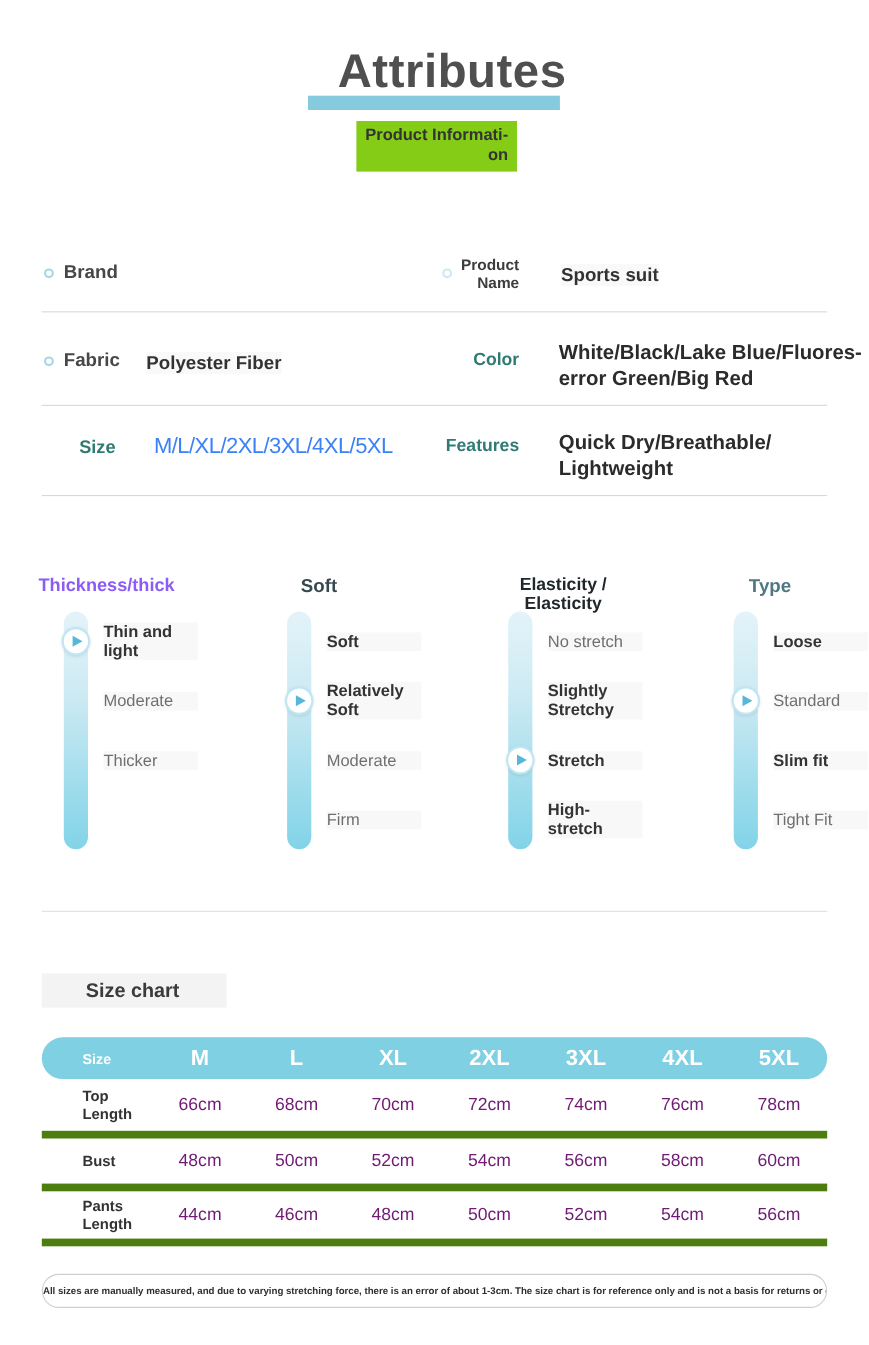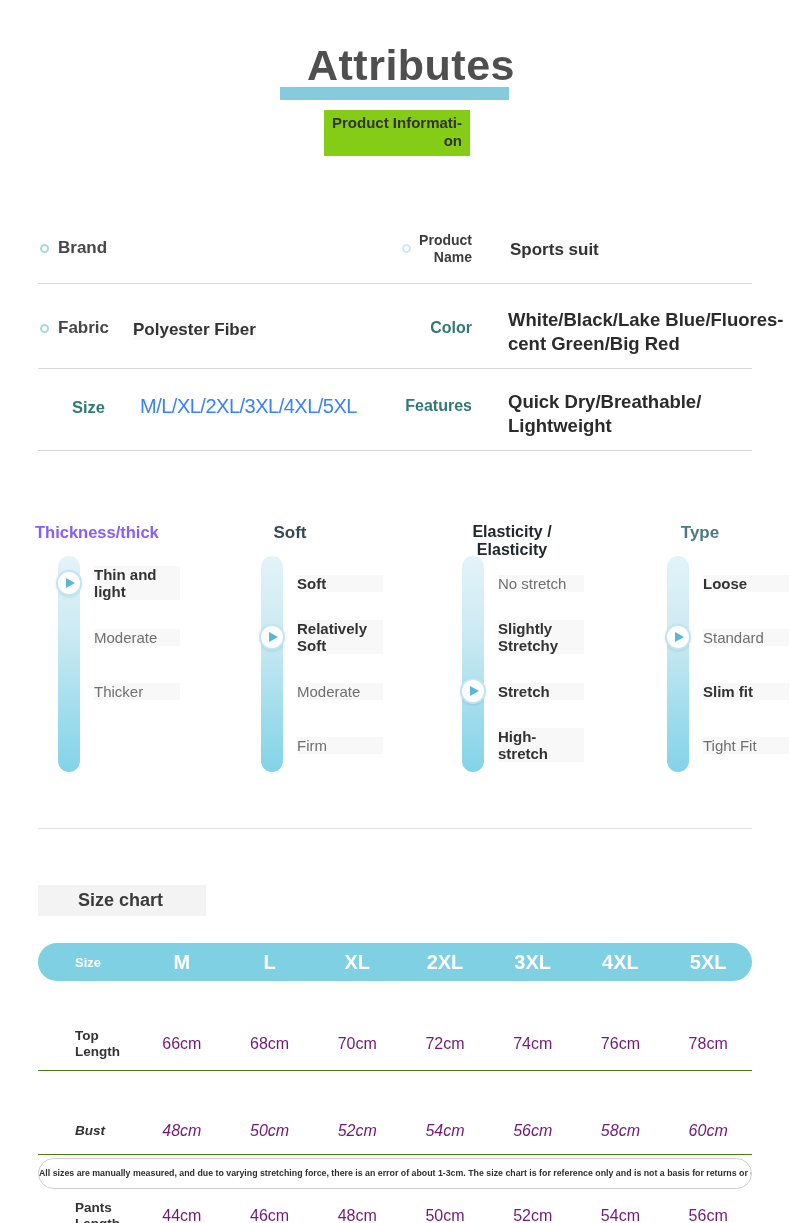--- a/index.html
+++ b/index.html
@@ -40,22 +40,22 @@
   .slider-item.strong { font-weight:700; color:#333; }
 
   
   .sc-heading { position:absolute; left:38px; top:885px; width:168px; height:31px; background:#f3f3f3;
                 font-size:18px; font-weight:700; color:#3b3b3b; line-height:31px; padding-left:40px; }
   .sc-header { position:absolute; left:38px; top:943px; width:714px; height:38px; border-radius:19px; background:#7ed0e2;
                display:grid; grid-template-columns:100px repeat(7,1fr); align-items:center; }
   .sc-header .hc { text-align:center; color:#fff; font-weight:700; font-size:20px; }
   .sc-header .hc.first { font-size:13px; }
   .sc-body { position:absolute; left:38px; top:981px; width:714px; }
-  .sc-row { display:grid; grid-template-columns:100px repeat(7,1fr); align-items:center; border-bottom:1px solid #4d7c0f;margin-top:36px; }
-  .sc-row.r1 { height:54px; } .sc-row.r2 { height:48px;font-style:italic; } .sc-row.r3 { height:50px; }
+  .sc-row { display:grid; grid-template-columns:100px repeat(7,1fr); align-items:center; border-bottom:7px solid #4d7c0f; }
+  .sc-row.r1 { height:54px; } .sc-row.r2 { height:48px; } .sc-row.r3 { height:50px; }
   .sc-row .lc { padding-left:37px; font-size:13.5px; font-weight:700; color:#333; line-height:16px; }
   .sc-row .vc { text-align:center; font-size:16px; color:#701a75; }
 
   
   .note { position:absolute; left:38px; top:1158px; width:714px; height:31px; border:1px solid #cfcfcf; border-radius:16px;
           background:#fff; font-size:8.8px; font-weight:700; color:#2f2f2f; line-height:29px; text-align:center; white-space:nowrap; overflow:hidden; }
 </style>
 </head>
 <body>
 
@@ -80,21 +80,21 @@
   <span class="attr-value" style="left:510px; top:240px;">Sports suit</span>
 
   <div class="hr" style="top:283px;"></div>
 
   <span class="bullet" style="left:40px; top:324px;"></span>
   <span class="attr-label" style="left:58px; top:318px;">Fabric</span>
   <span class="attr-value" style="left:133px; top:320px;">Polyester Fiber</span>
   <div class="attr-label-block teal" style="left:398px; top:318px;">Color</div>
   <div class="attr-value-lines" style="left:508px; top:308px;">
     <span>White/Black/Lake Blue/Fluores-</span>
-    <span>cent Green/Big Red</span>
+    <span>error Green/Big Red</span>
   </div>
 
   <div class="hr" style="top:368px;"></div>
 
   <span class="attr-label teal" style="left:72px; top:398px; font-size:16.5px;">Size</span>
   <span class="size-value" style="left:140px; top:395px;">M/L/XL/2XL/3XL/4XL/5XL</span>
   <div class="attr-label-block teal" style="left:398px; top:396px;">Features</div>
   <div class="attr-value-lines" style="left:508px; top:390px;">
     <span>Quick Dry/Breathable/</span>
     <span>Lightweight</span>

